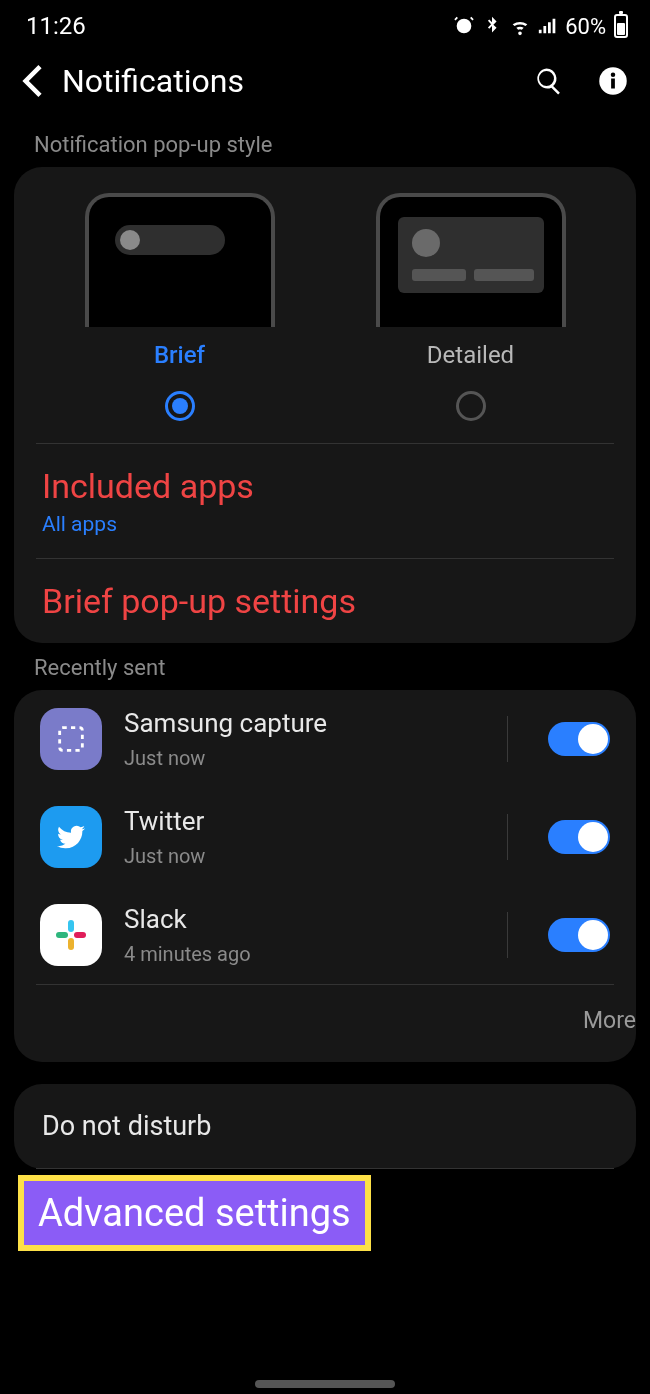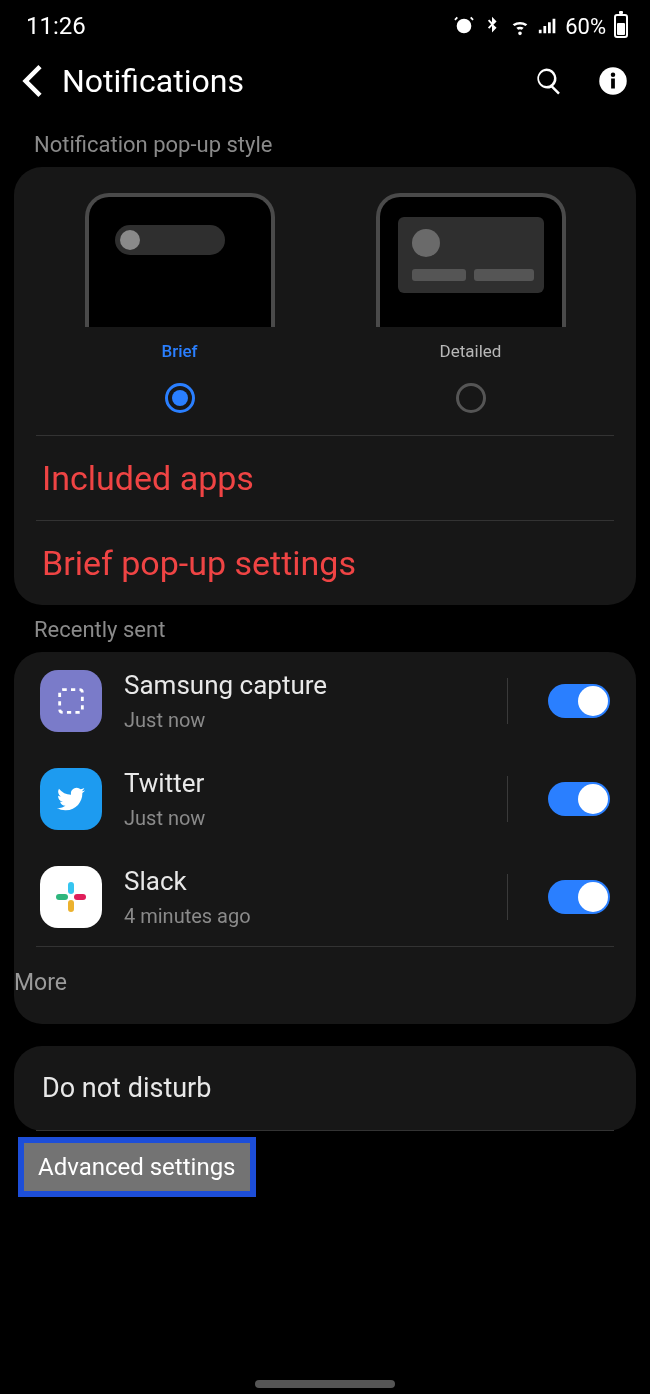--- a/index.html
+++ b/index.html
@@ -89,21 +89,21 @@
   .det-card {
     position: absolute; top: 20px; left: 18px; right: 18px; height: 76px;
     background: #2f2f2f; border-radius: 6px;
   }
   .det-card .dot {
     position: absolute; top: 12px; left: 14px; width: 28px; height: 28px;
     border-radius: 50%; background: #6a6a6a;
   }
   .det-card .l1 { position:absolute; bottom:12px; left:14px; width:54px; height:12px; background:#555; border-radius:3px;}
   .det-card .l2 { position:absolute; bottom:12px; left:76px; width:60px; height:12px; background:#555; border-radius:3px;}
-  .opt-label { font-size: 17px; }
+  .opt-label { font-size: 24px; }
   .opt-label.selected { color: #2a7fff; font-weight: 500; }
   .opt-label.unselected { color: #b8b8b8; }
   .radio {
     width: 30px; height: 30px; border-radius: 50%; border: 3px solid #555;
     display:flex; align-items:center; justify-content:center;
     margin-top: 8px; margin-bottom: 16px;
   }
   .radio.on { border-color: #2a7fff; }
   .radio.on::after { content:""; width:16px; height:16px; border-radius:50%; background:#2a7fff; }
 
@@ -131,33 +131,33 @@
   .v-div { width: 1px; height: 46px; background: #3a3a3a; margin-right: 18px; }
   .toggle {
     width: 62px; height: 34px; border-radius: 17px; background: #2a7fff;
     position: relative;
   }
   .toggle::after {
     content:""; position:absolute; right:2px; top:2px; width:30px; height:30px;
     border-radius:50%; background:#fff;
   }
   .more-btn {
-    text-align:left; color:#9a9a9a; font-size:23px; padding: 22px 0 28px;
+    text-align:right; color:#9a9a9a; font-size:23px; padding: 22px 0 28px;
   }
 
   .card2 { background:#171717; border-radius:28px; margin: 22px 14px 0; }
   .setting-row { padding: 26px 28px; font-size: 27px; color:#e8e8e8; }
 
   .highlight-box {
-    border: 6px solid #1d4ed8;
+    border: 6px solid #fde047;
     padding: 10px 14px;
     margin: 6px 18px 0 18px;
-    font-size: 24px;
+    font-size: 38px;
     color: #fff;
-    background:#737373;
+    background:#8b5cf6;
     width: fit-content;
   }
 
   .nav-pill {
     position:absolute; bottom: 6px; left: 50%; transform: translateX(-50%);
     width: 140px; height: 8px; background:#555; border-radius: 4px;
   }
 </style>
 </head>
 <body>
@@ -218,20 +218,21 @@
       </div>
       <div class="opt-label unselected">Detailed</div>
       <div class="radio"></div>
     </div>
   </div>
 
   <div class="divider"></div>
 
   <div class="list-item">
     <div class="li-title">Included apps</div>
+    <div class="li-sub">All apps</div>
   </div>
 
   <div class="divider"></div>
 
   <div class="list-item">
     <div class="li-title">Brief pop-up settings</div>
   </div>
 </div>
 
 <div class="section-label" style="">Recently sent</div>

